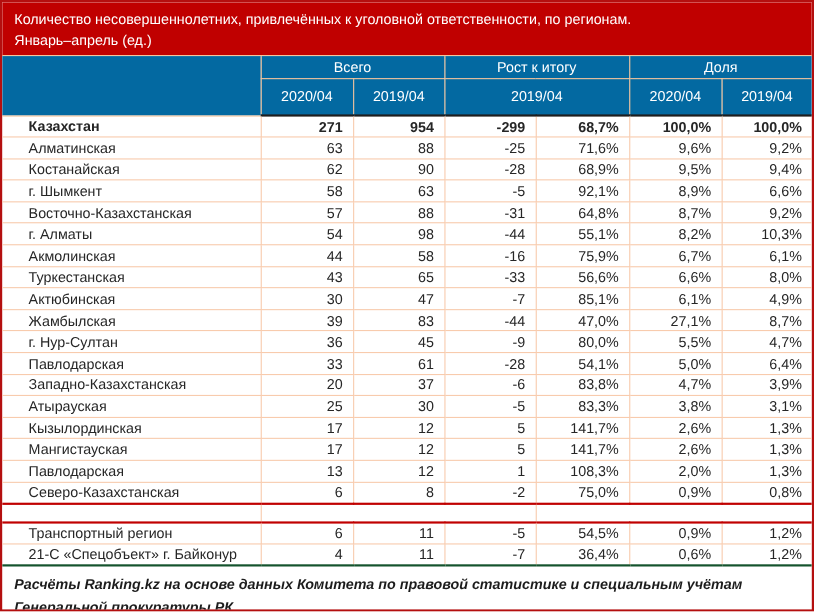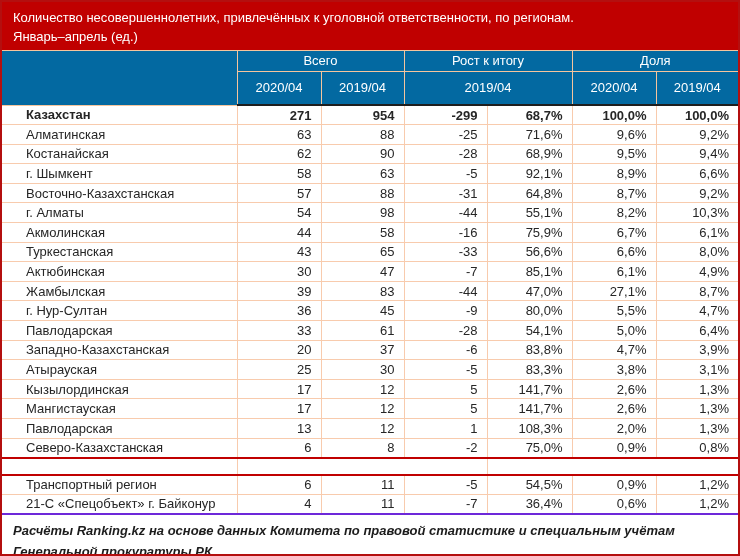--- a/index.html
+++ b/index.html
@@ -65,21 +65,21 @@
   tr.sep td {
     height: 17px;
     border-top: 2px solid #c00000;
     border-bottom: 2px solid #c00000;
     border-left: none;
     border-right: none;
     background: #ffffff;
   }
   tr.sep td.divr { border-right: 1px solid #f8cbad; }
 
-  tbody.extra tr:last-child td { border-bottom: 2px solid #6d28d9; margin-top: 16px; }
+  tbody.extra tr:last-child td { border-bottom: 2px solid #14532d; margin-top: 16px; }
 
   
   .footer {
     padding: 5px 11px 0 11px;
     font-size: 13px;
     font-style: italic;
     font-weight: bold;
     color: #1c1c1c;
     line-height: 21px;
   }

